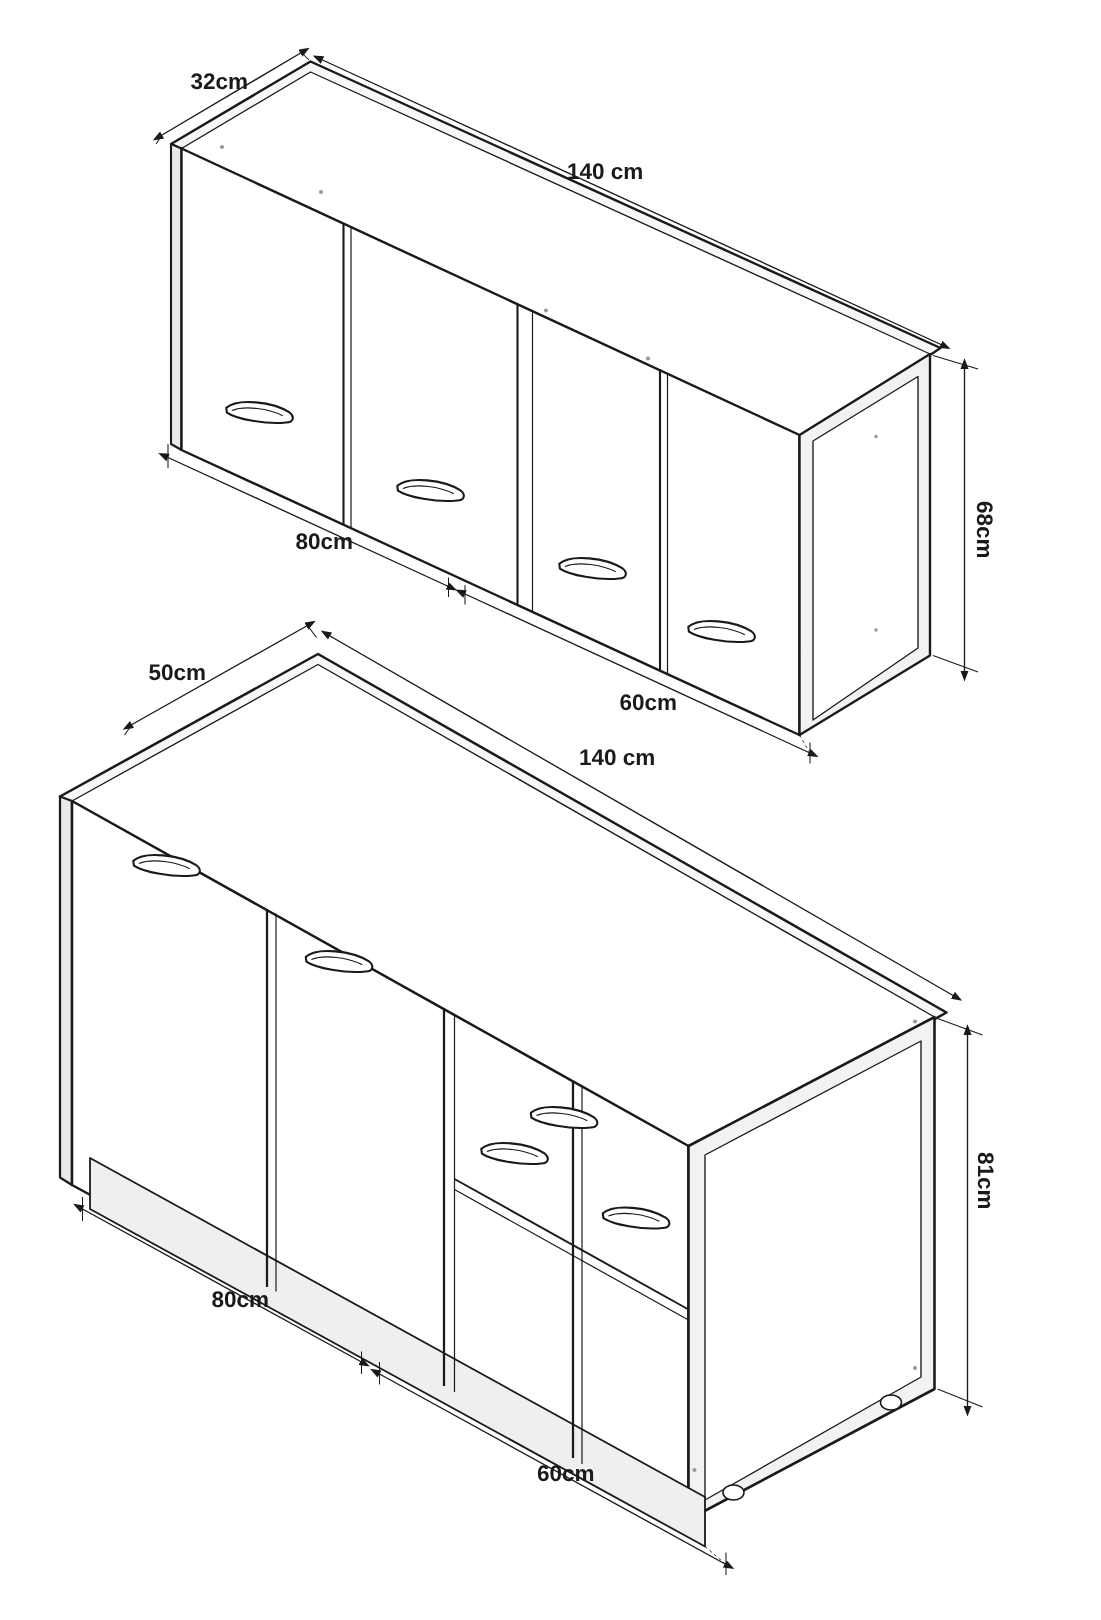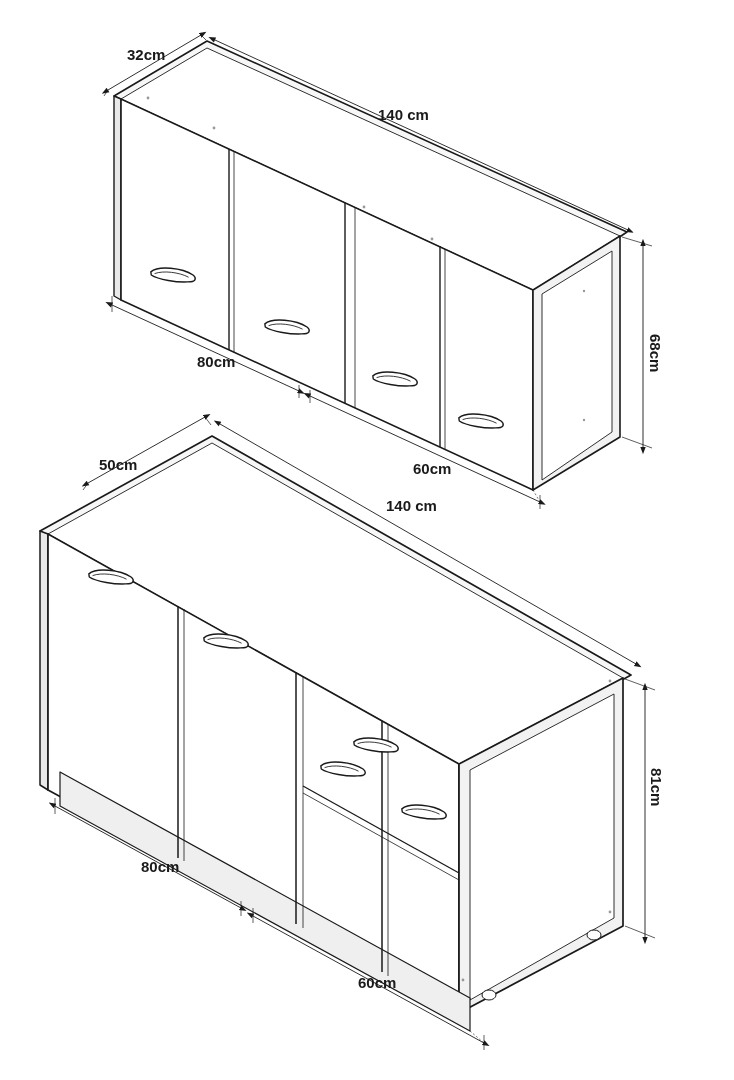--- a/index.html
+++ b/index.html
@@ -38,21 +38,21 @@
   }
   .dim-label.vertical {
     writing-mode: vertical-rl;
     text-orientation: mixed;
   }
   .lbl-32    { left: 127px; top: 46px;  }
   .lbl-140a  { left: 378px; top: 106px; }
   .lbl-80a   { left: 197px; top: 353px; }
   .lbl-60a   { left: 413px; top: 460px; }
   .lbl-68    { left: 647px; top: 334px; }
-  .lbl-50    { left: 99px;  top: 456px; }
+  .lbl-50    { left: 99px;  top: 440px; }
   .lbl-140b  { left: 386px; top: 497px; }
   .lbl-80b   { left: 141px; top: 858px; }
   .lbl-60b   { left: 358px; top: 974px; }
   .lbl-81    { left: 648px; top: 768px; }
 </style>
 </head>
 <body>
 
 <div id="diagram-root">
 

